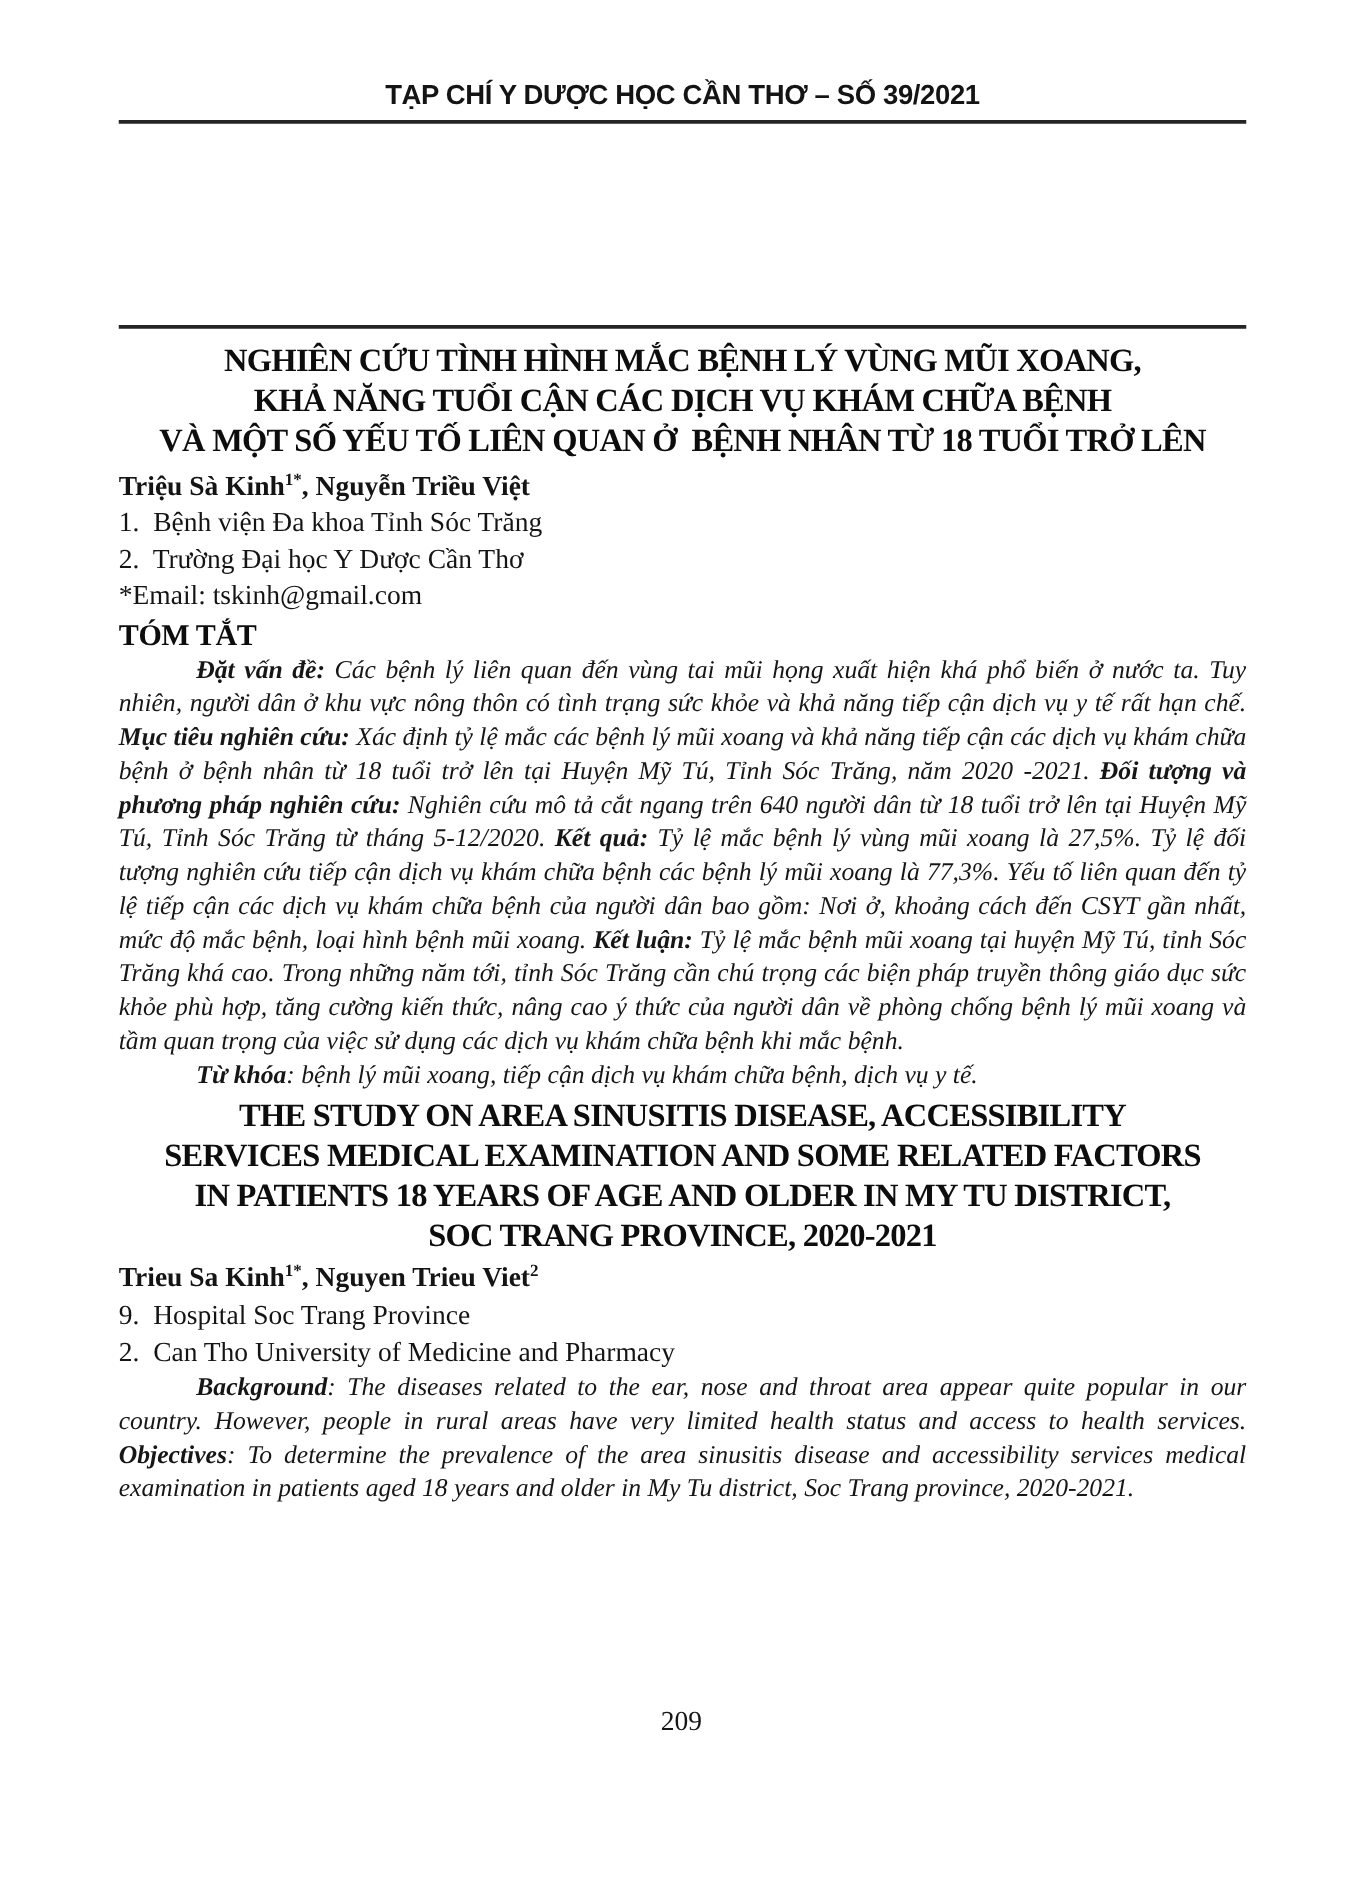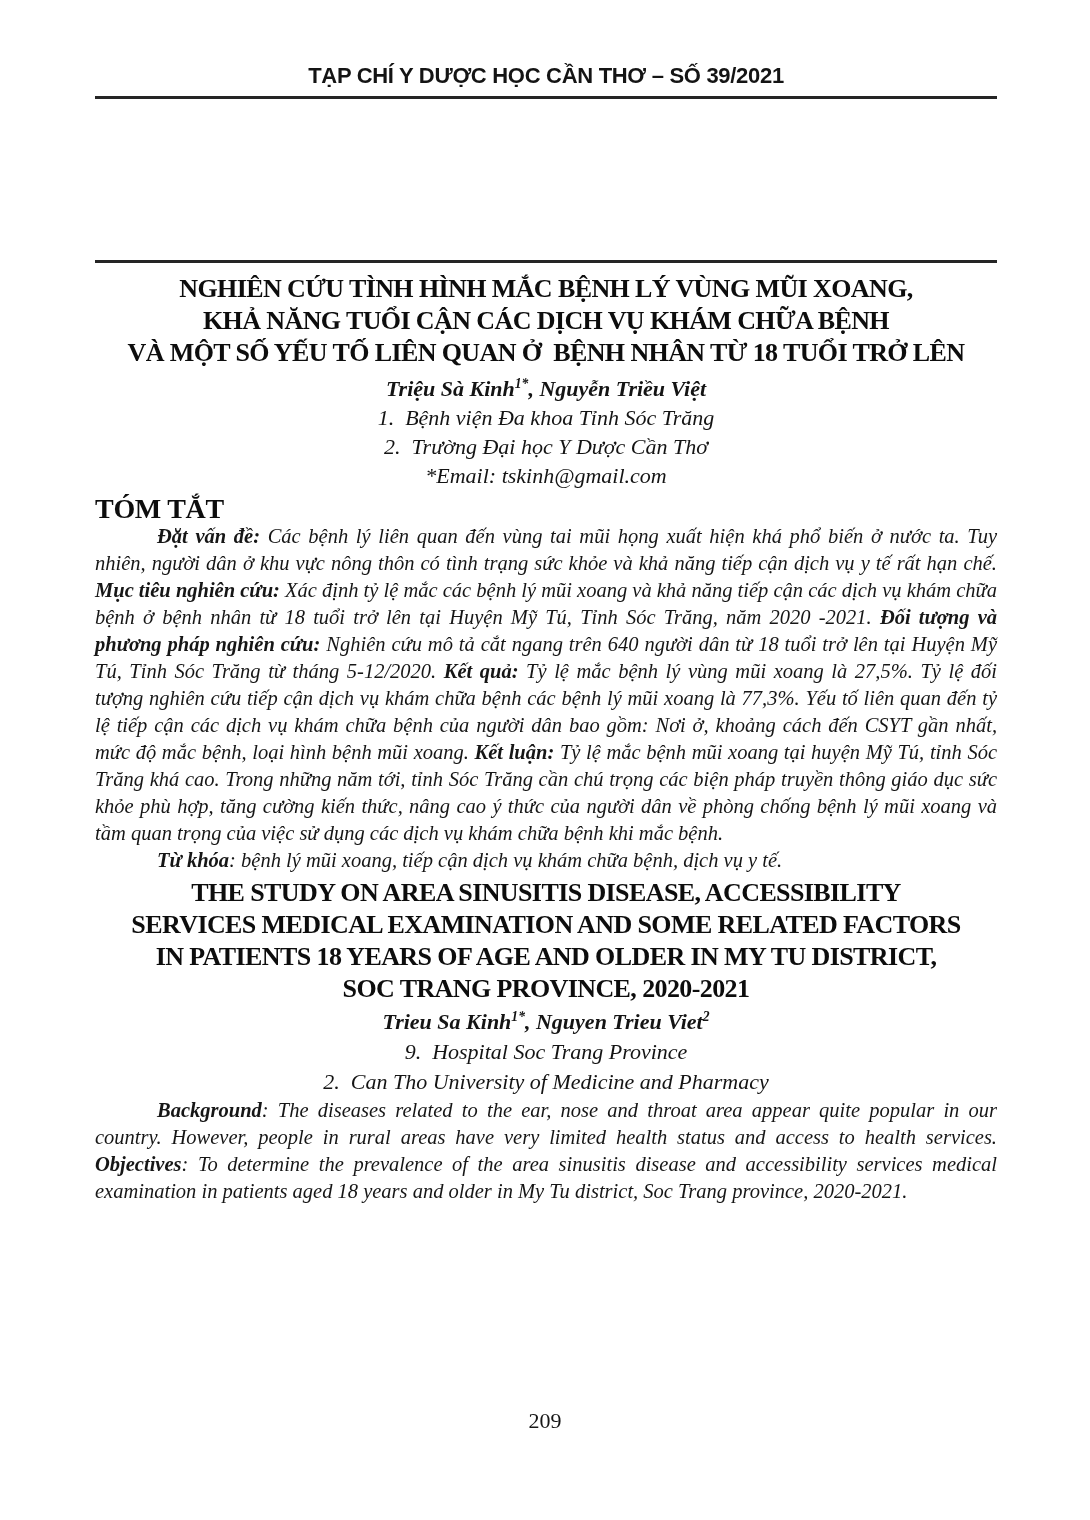--- a/index.html
+++ b/index.html
@@ -40,32 +40,31 @@
     font-size: 26px;
     line-height: 32px;
     letter-spacing: -0.6px;
     color: #0d0d0d;
     margin-top: 10px;
   }
   .t-line { white-space: pre-wrap; }
 
   .authors-block {
     margin-top: 5px;
-    text-align: center;
-    font-style: italic;
+    text-align: left;
     font-size: 22px;
     line-height: 29px;
     color: #141414;
   }
   .authors-line { font-weight: bold; }
   .affil { white-space: pre-wrap; }
 
   .section-heading {
     font-weight: bold;
-    font-size: 28px;
+    font-size: 24px;
     line-height: 28px;
     margin-top: 5px;
     letter-spacing: -0.3px;
     color: #0d0d0d;
   }
   .abstract {
     font-style: italic;
     font-size: 20.5px;
     line-height: 27px;
     text-align: justify;
@@ -74,21 +73,21 @@
   }
   .abstract .b { font-weight: bold; }
   .keywords { text-align: left; }
   sup { font-size: 0.62em; line-height: 0; }
 
   .en-title { margin-top: 3px; }
   .en-authors { margin-top: 2px; line-height: 30px; }
 
   .footer-page-number {
     position: absolute;
-    top: 1408px;
+    top: 1364px;
     left: 0;
     width: 100%;
     text-align: center;
     font-size: 22px;
     color: #161616;
   }
 </style>
 </head>
 <body>
 

